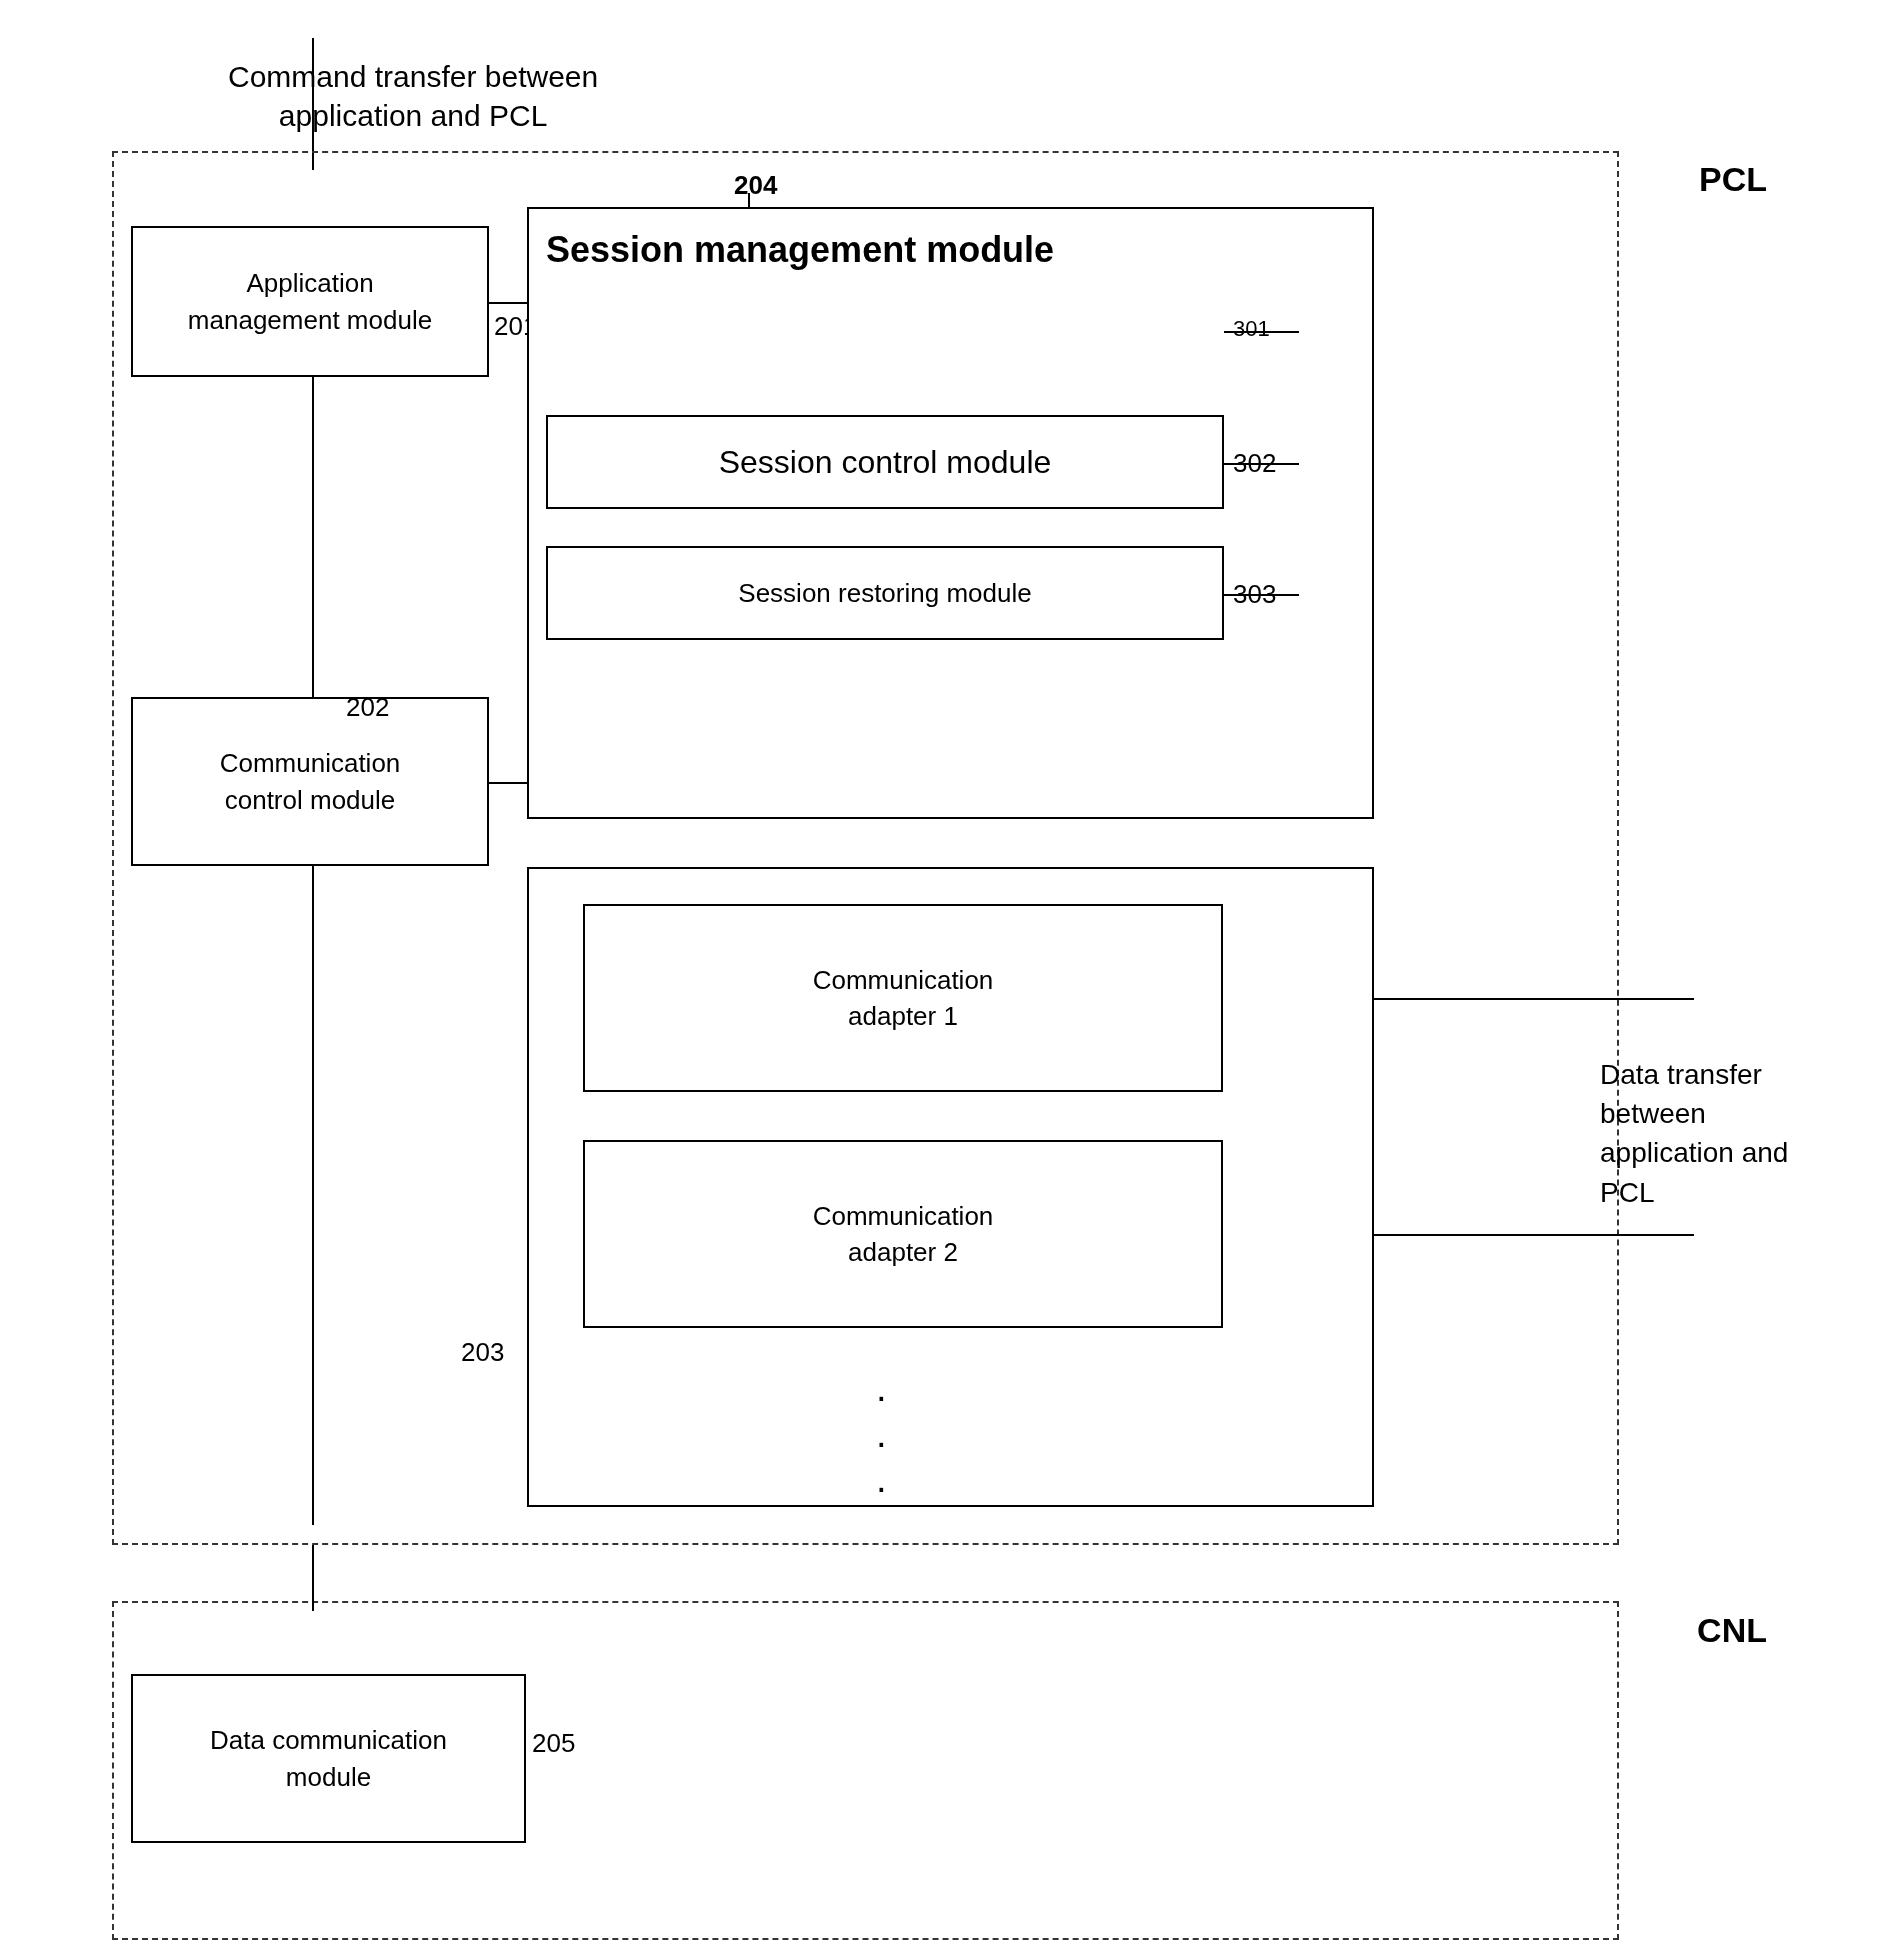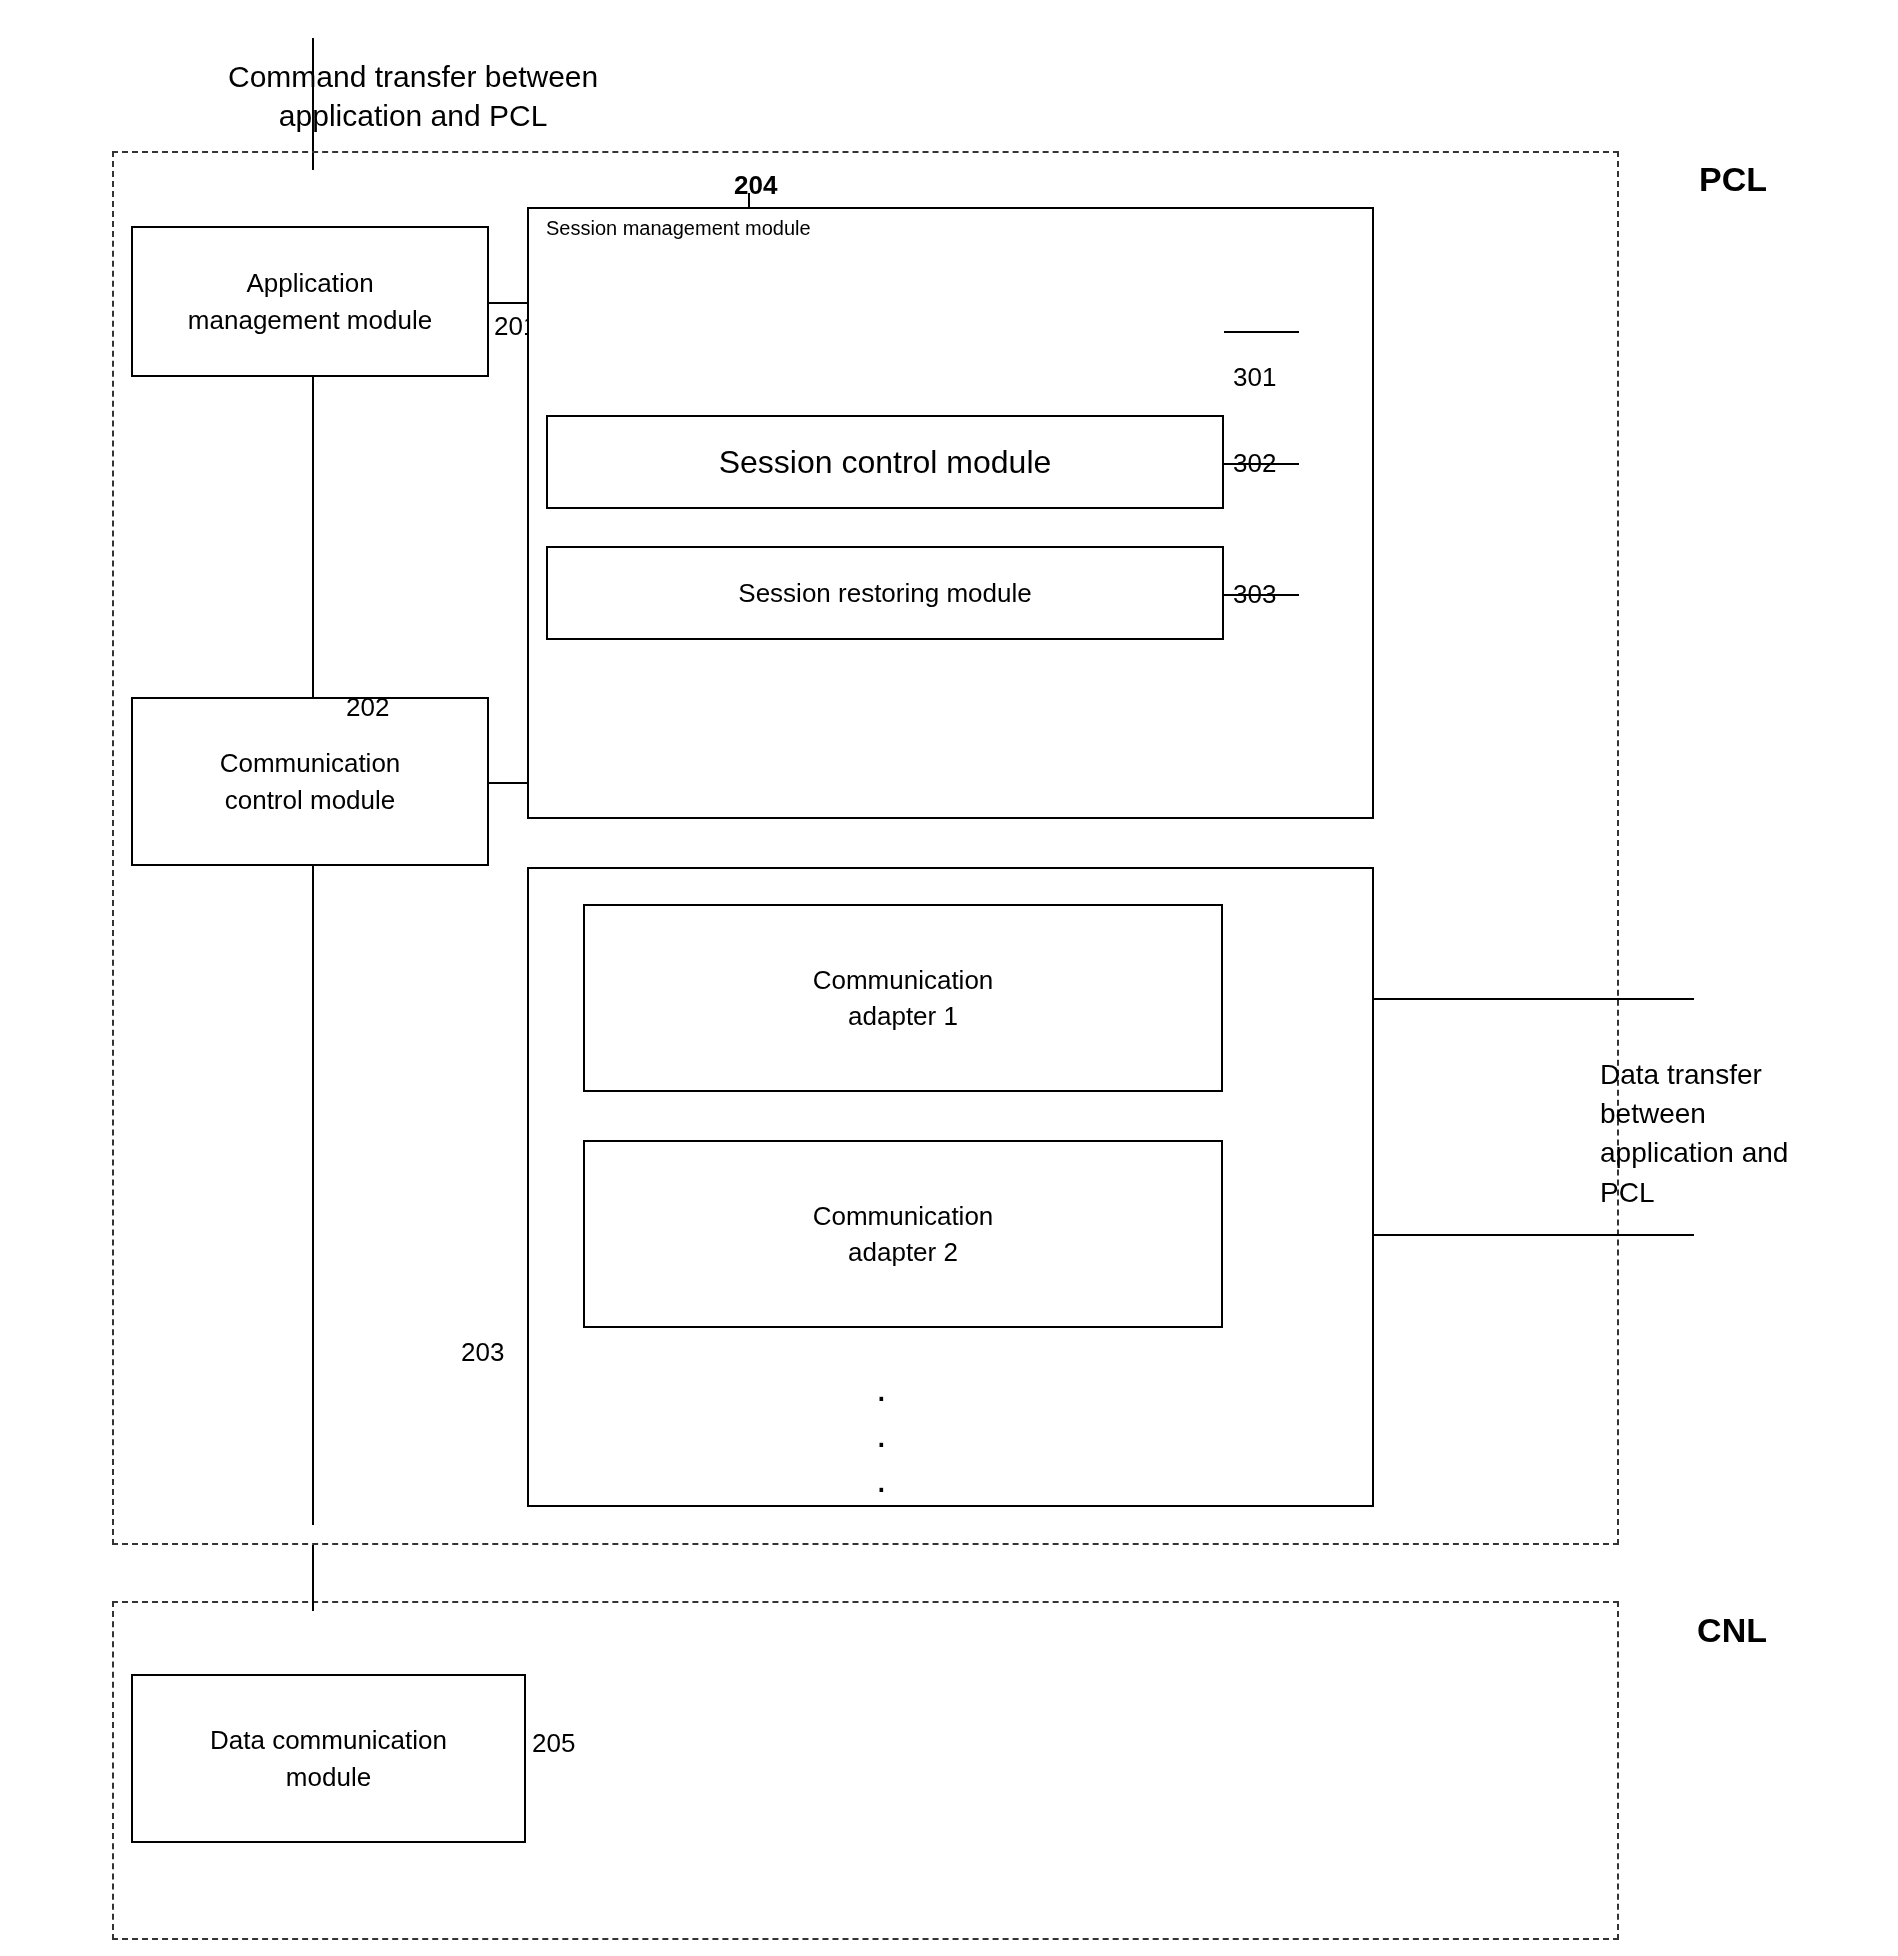--- a/index.html
+++ b/index.html
@@ -171,23 +171,24 @@
       top: 169px;
       left: 471px;
       width: 847px;
       height: 612px;
       border: 2.8px solid #000;
       background: #fff;
     }
 
     .session-mgmt-label {
       position: absolute;
-      top: 179px;
+      top: 191px;
       left: 490px;
-      font-size: 20px;
+      font-size: 36px;
+      font-weight: bold;
     }
 
     
     .label-204 {
       position: absolute;
       top: 132px;
       left: 678px;
       font-size: 26px;
       font-weight: bold;
     }
@@ -215,22 +216,21 @@
       align-items: center;
       justify-content: center;
       font-size: 26px;
     }
 
     
     .label-301 {
       position: absolute;
       top: 278px;
       left: 1177px;
-      font-size: 26px;
-      margin-top: 46px;
+      font-size: 22px;
     }
     .line-301 {
       position: absolute;
       top: 293px;
       left: 1168px;
       width: 75px;
       height: 1.9px;
       background: #000;
     }
 

